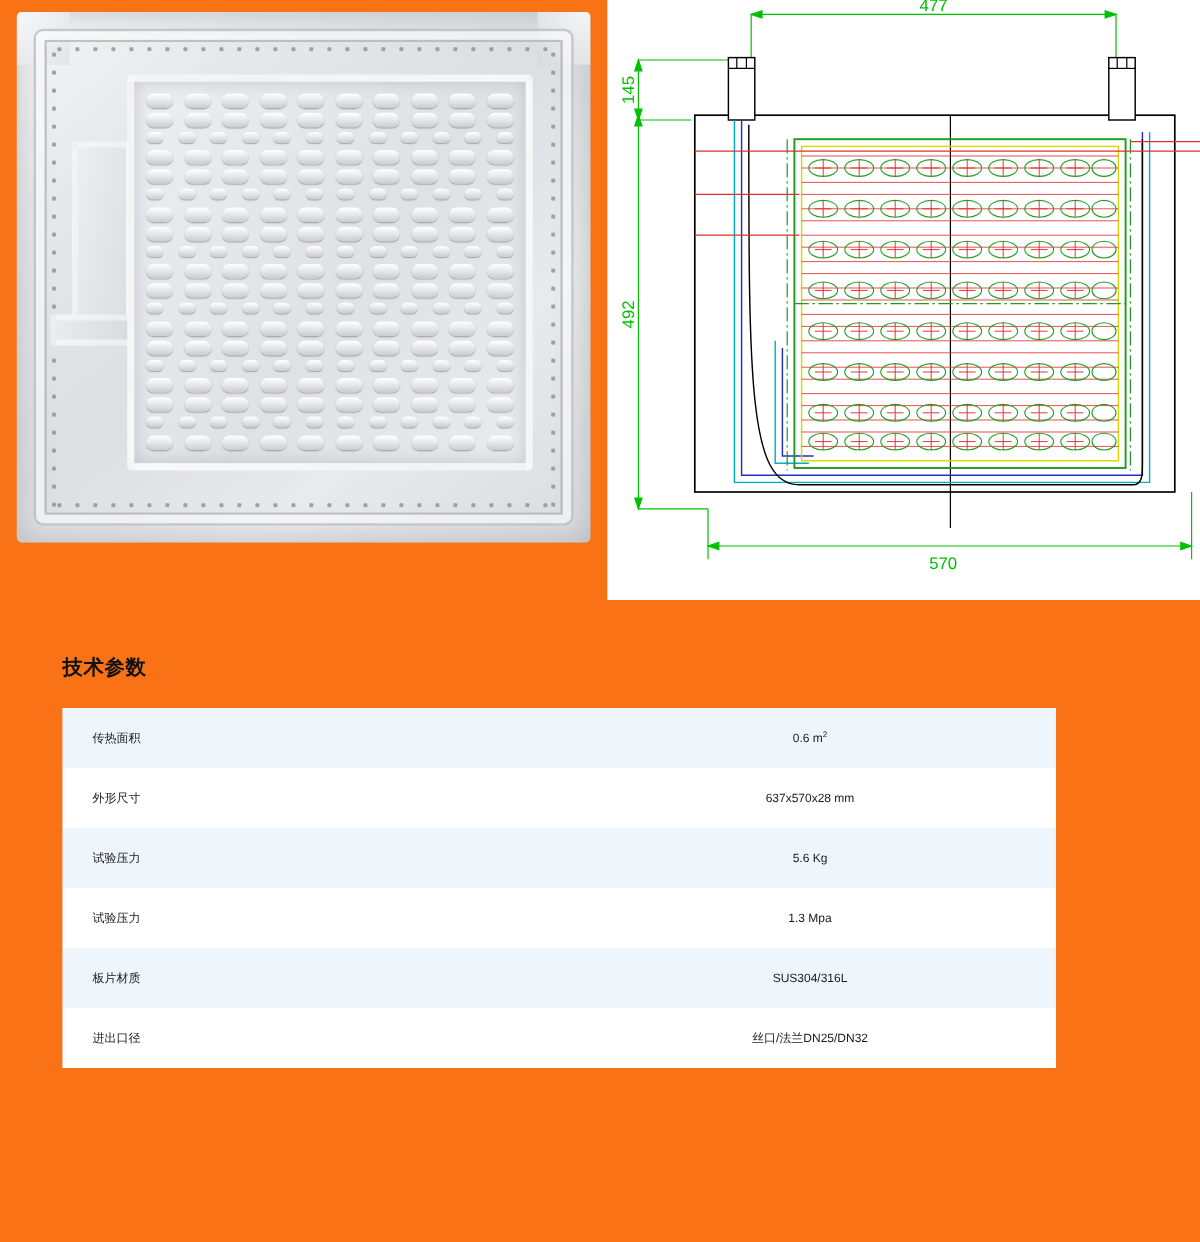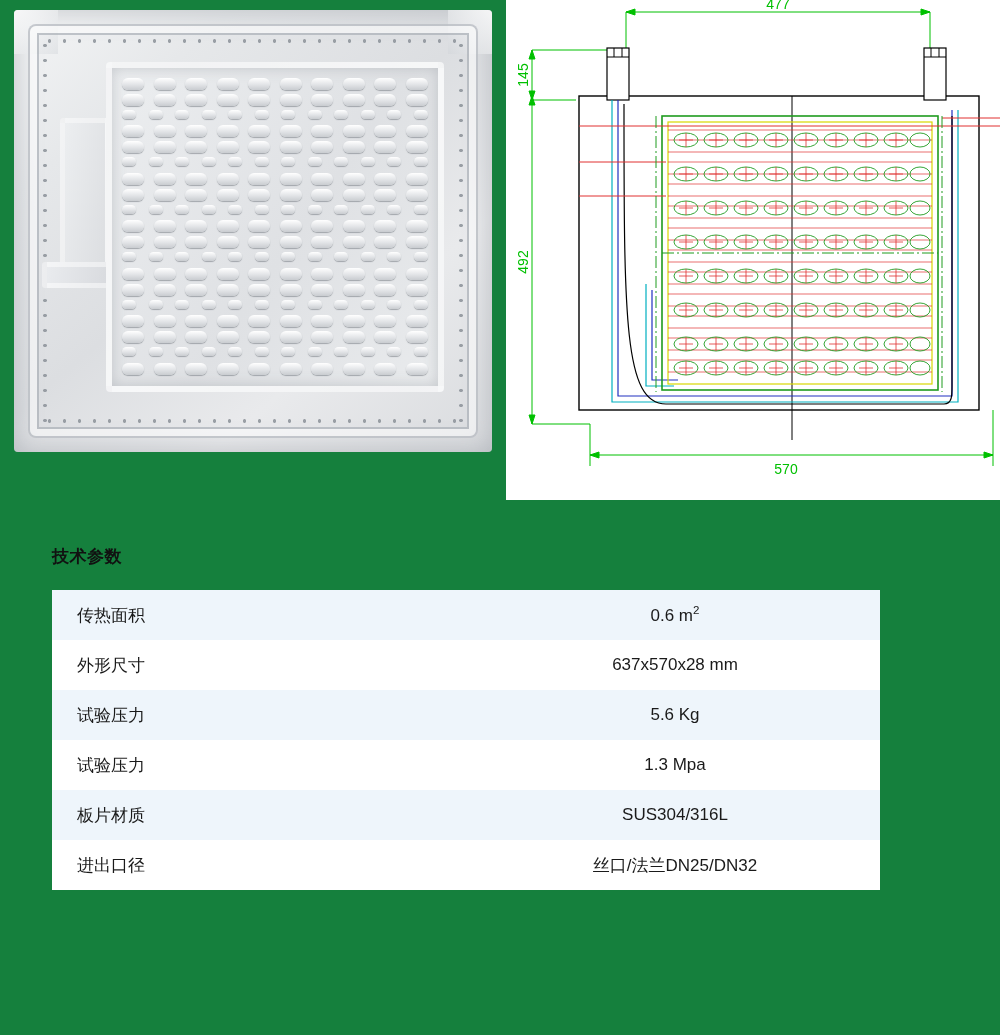--- a/index.html
+++ b/index.html
@@ -7,21 +7,21 @@
     margin: 0;
     padding: 0;
     background: #ffffff;
     font-family: "Liberation Sans", "DejaVu Sans", sans-serif;
   }
   #page {
     position: relative;
     width: 1000px;
     height: 1035px;
     overflow: hidden;
-    background: #15803d;
+    background: #f97316;
   }
 
   
   .media-row {
     position: absolute;
     left: 0; top: 0;
     width: 1000px;
     height: 510px;
   }
 
@@ -142,21 +142,21 @@
     margin: 0 0 22px 52px;
     font-size: 17px;
     font-weight: bold;
     color: #111;
     letter-spacing: .5px;
   }
   table.spec-table {
     border-collapse: collapse;
     width: 828px;
     margin-left: 52px;
-    font-size: 17px;
+    font-size: 10px;
     color: #222;
   }
   table.spec-table tr { height: 50px; }
   table.spec-table tr:nth-child(odd) { background: #eef5fb; }
   table.spec-table tr:nth-child(even) { background: #ffffff; }
   table.spec-table td {
     padding: 0 16px;
     border: none;
   }
   table.spec-table td.k {

